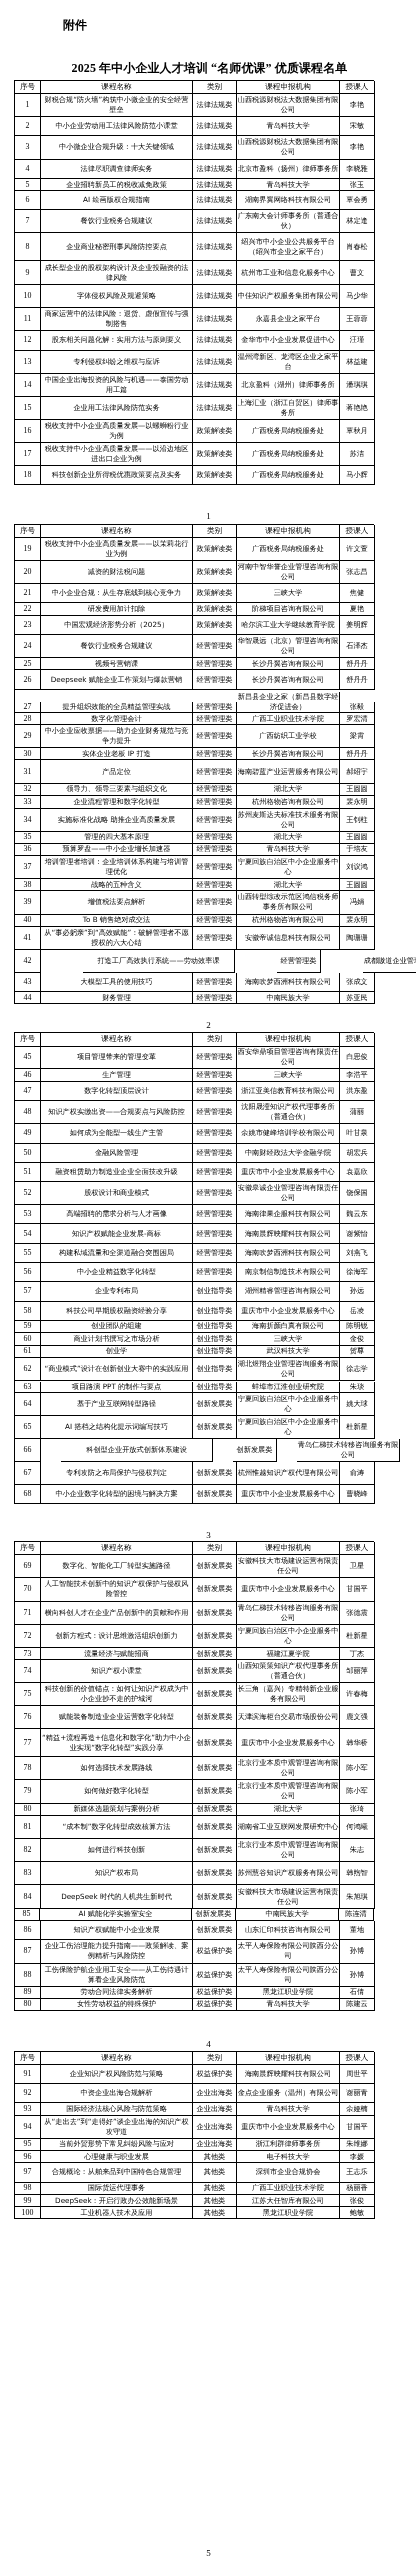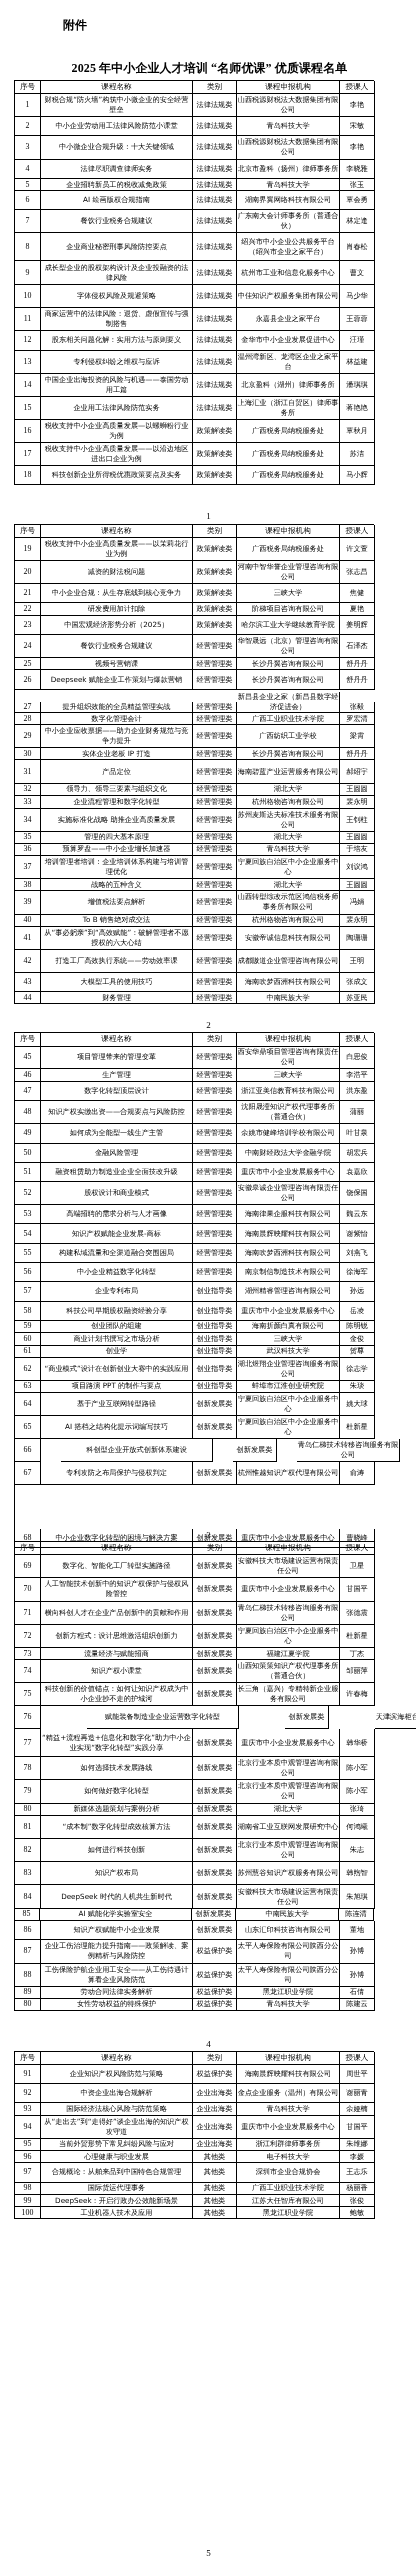--- a/index.html
+++ b/index.html
@@ -377,21 +377,21 @@
         <div class="cell c3">杭州格物咨询有限公司</div>
         <div class="cell c4">裴永明</div>
       </div>
       <div class="row" style="height: 23px;">
         <div class="cell c0">41</div>
         <div class="cell c1">从“事必躬亲”到“高效赋能”：破解管理者不愿授权的六大心结</div>
         <div class="cell c2">经营管理类</div>
         <div class="cell c3">安徽帝诚信息科技有限公司</div>
         <div class="cell c4">陶珊珊</div>
       </div>
-      <div class="row" style="height: 23.6px;">
+      <div class="row" style="height: 23.6px; gap: 42px;">
         <div class="cell c0">42</div>
         <div class="cell c1">打造工厂高效执行系统——劳动效率课</div>
         <div class="cell c2">经营管理类</div>
         <div class="cell c3">成都隞道企业管理咨询有限公司</div>
         <div class="cell c4">王明</div>
       </div>
       <div class="row" style="height: 19px;">
         <div class="cell c0">43</div>
         <div class="cell c1">大模型工具的使用技巧</div>
         <div class="cell c2">经营管理类</div>
@@ -534,21 +534,21 @@
         <div class="cell c3">武汉科技大学</div>
         <div class="cell c4">贺尊</div>
       </div>
       <div class="row" style="height: 23px;">
         <div class="cell c0">62</div>
         <div class="cell c1">“商业模式”设计在创新创业大赛中的实践应用</div>
         <div class="cell c2">创业指导类</div>
         <div class="cell c3">湖北煜翔企业管理咨询服务有限公司</div>
         <div class="cell c4">徐志学</div>
       </div>
-      <div class="row" style="height: 12px;">
+      <div class="row" style="height: 12px; align-items: flex-end;">
         <div class="cell c0">63</div>
         <div class="cell c1">项目路演 PPT 的制作与要点</div>
         <div class="cell c2">创业指导类</div>
         <div class="cell c3">蚌埠市江淮创业研究院</div>
         <div class="cell c4">朱琰</div>
       </div>
       <div class="row" style="height: 23.6px;">
         <div class="cell c0">64</div>
         <div class="cell c1">基于产业互联网转型路径</div>
         <div class="cell c2">创新发展类</div>
@@ -569,21 +569,21 @@
         <div class="cell c3">青岛仁梯技术转移咨询服务有限公司</div>
         <div class="cell c4">张德震</div>
       </div>
       <div class="row" style="height: 23px;">
         <div class="cell c0">67</div>
         <div class="cell c1">专利攻防之布局保护与侵权判定</div>
         <div class="cell c2">创新发展类</div>
         <div class="cell c3">杭州惟越知识产权代理有限公司</div>
         <div class="cell c4">俞涛</div>
       </div>
-      <div class="row" style="height: 19px; margin-top: 44px;">
+      <div class="row" style="height: 19px;">
         <div class="cell c0">68</div>
         <div class="cell c1">中小企业数字化转型的困境与解决方案</div>
         <div class="cell c2">创新发展类</div>
         <div class="cell c3">重庆市中小企业发展服务中心</div>
         <div class="cell c4">曹晓峰</div>
       </div>
     </div>
     <div class="pnum" style="top: 1530px;">3</div>
     <div class="tbl" style="top: 1541px;">
       <div class="row head" style="height: 13px;">
@@ -635,21 +635,21 @@
         <div class="cell c3">山西知策策知识产权代理事务所（普通合伙）</div>
         <div class="cell c4">邹丽萍</div>
       </div>
       <div class="row" style="height: 23px;">
         <div class="cell c0">75</div>
         <div class="cell c1">科技创新的价值锚点：如何让知识产权成为中小企业抄不走的护城河</div>
         <div class="cell c2">创新发展类</div>
         <div class="cell c3">长三角（嘉兴）专精特新企业服务有限公司</div>
         <div class="cell c4">许春梅</div>
       </div>
-      <div class="row" style="height: 23px; gap: 46px;">
+      <div class="row" style="height: 23px;">
         <div class="cell c0">76</div>
         <div class="cell c1">赋能装备制造业企业运营数字化转型</div>
         <div class="cell c2">创新发展类</div>
         <div class="cell c3">天津滨海柜台交易市场股份公司</div>
         <div class="cell c4">鹿文强</div>
       </div>
       <div class="row" style="height: 28px;">
         <div class="cell c0">77</div>
         <div class="cell c1">“精益+流程再造+信息化和数字化”助力中小企业实现“数字化转型”实践分享</div>
         <div class="cell c2">创新发展类</div>

